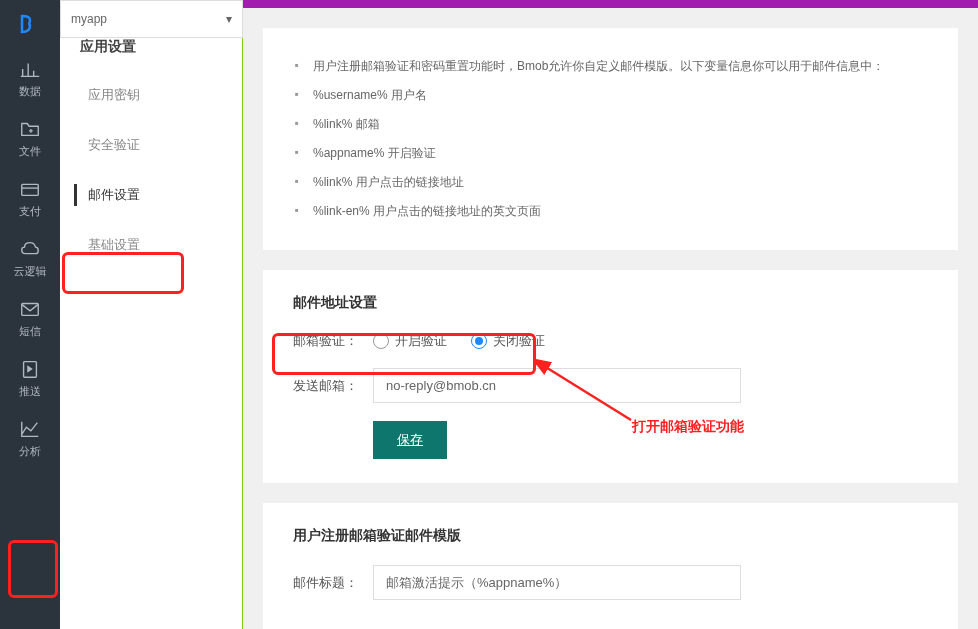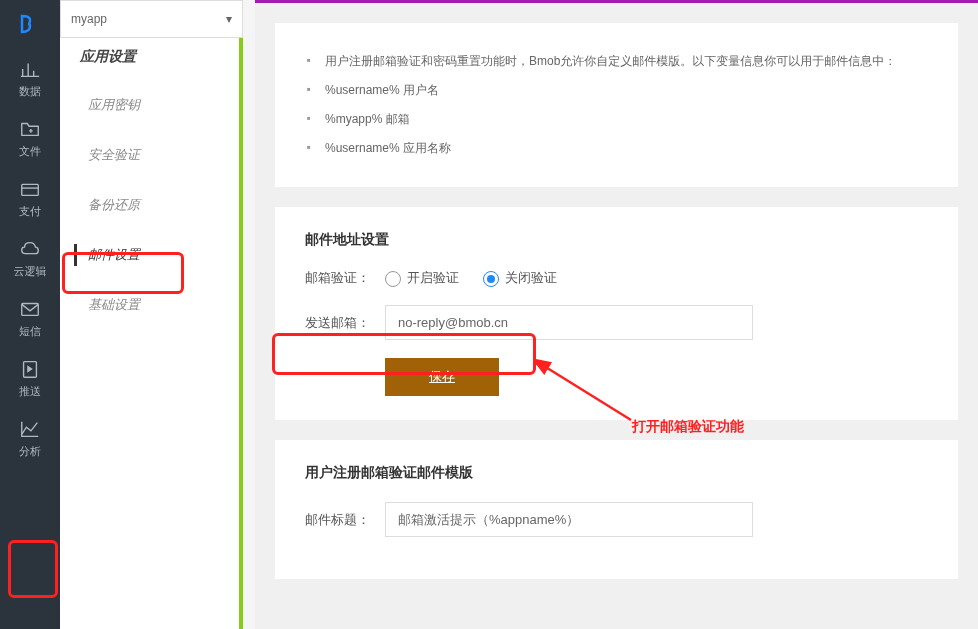--- a/index.html
+++ b/index.html
@@ -13,43 +13,43 @@
     .nav-item { width: 60px; height: 60px; display: flex; flex-direction: column; align-items: center; justify-content: center; cursor: pointer; color: #b0b8c0; gap: 4px; }
     .nav-item svg { width: 22px; height: 22px; stroke: #b0b8c0; fill: none; stroke-width: 1.5; }
     .nav-item span { font-size: 11px; }
     .nav-item.active { background: #1e88ff; color: #fff; }
     .nav-item.active svg { stroke: #fff; }
     
     
     .app-selector { position: absolute; left: 60px; top: 0; width: 183px; height: 14px; background: #fff; border: 1px solid #ddd; display: flex; align-items: center; padding: 18px 10px; font-size: 12px; color: #666; justify-content: space-between; }
     
     
-    .menu-sidebar { width: 183px; background: #fff; border-right: 4px solid #84cc16; padding-top: 30px; font-style: italic; }
+    .menu-sidebar { width: 183px; background: #fff; border-right: 1px solid #84cc16; padding-top: 20px; }
     .menu-title { padding: 18px 20px 14px; font-size: 14px; font-weight: bold; color: #444; }
     .menu-item { padding: 16px 20px 16px 28px; font-size: 13px; color: #888; cursor: pointer; position: relative; }
     .menu-item.active { color: #333; }
     .menu-item.active::before { content: ''; position: absolute; left: 14px; top: 14px; bottom: 14px; width: 3px; background: #333; }
     
     
-    .main { flex: 1; background: #f0f0f0; padding: 0; overflow-y: auto; border-top: 3px solid #a21caf; margin-left: 12px; }
+    .main { flex: 1; background: #f0f0f0; padding: 0; overflow-y: auto; border-top: 8px solid #a21caf; }
     .panel { background: #fff; margin: 20px; padding: 24px 30px; }
     .info-list { list-style: none; padding-left: 20px; }
     .info-list li { padding: 6px 0; color: #666; font-size: 12px; position: relative; }
     .info-list li::before { content: '■'; position: absolute; left: -18px; font-size: 6px; top: 10px; color: #999; }
     
     .section-title { font-size: 14px; font-weight: bold; color: #333; margin-bottom: 20px; }
     .form-row { display: flex; align-items: center; margin-bottom: 18px; }
     .form-label { width: 80px; color: #555; font-size: 13px; }
     .radio-group { display: flex; align-items: center; gap: 24px; }
-    .radio-opt { display: flex; align-items: flex-end; gap: 6px; font-size: 13px; color: #555; cursor: pointer; }
+    .radio-opt { display: flex; align-items: center; gap: 6px; font-size: 13px; color: #555; cursor: pointer; }
     .radio-circle { width: 16px; height: 16px; border: 1px solid #999; border-radius: 50%; position: relative; }
     .radio-opt.selected .radio-circle { border-color: #1e88ff; }
     .radio-opt.selected .radio-circle::after { content: ''; position: absolute; width: 8px; height: 8px; background: #1e88ff; border-radius: 50%; top: 3px; left: 3px; }
     .text-input { border: 1px solid #ddd; padding: 9px 12px; font-size: 13px; color: #666; width: 368px; }
-    .btn-primary { background: #a16207; color: #fff; border: none; padding: 10px 44px; font-size: 13px; cursor: pointer; margin-left: 80px; text-decoration: underline; }
+    .btn-primary { background: #0f766e; color: #fff; border: none; padding: 10px 24px; font-size: 13px; cursor: pointer; margin-left: 80px; text-decoration: underline; }
     
     
     .highlight-box { position: absolute; border: 3px solid #ff2020; border-radius: 6px; pointer-events: none; z-index: 100; }
     .annotation-text { position: absolute; color: #ff2020; font-size: 14px; font-weight: bold; z-index: 100; pointer-events: none; }
     .arrow-svg { position: absolute; z-index: 100; pointer-events: none; }
   </style>
 </head>
 <body>
 
 <div class="app">
@@ -109,32 +109,33 @@
 
   <div class="app-selector">
     <span>myapp</span>
     <span>▾</span>
   </div>
 
   <div class="menu-sidebar">
     <div class="menu-title">应用设置</div>
     <div class="menu-item"><span>应用密钥</span></div>
     <div class="menu-item"><span>安全验证</span></div>
-    <div class="menu-item"><span>备份还原</span></div>
     <div class="menu-item active"><span>邮件设置</span></div>
     <div class="menu-item"><span>基础设置</span></div>
   </div>
 
   <div class="main">
     <div class="panel">
       <ul class="info-list">
         <li>用户注册邮箱验证和密码重置功能时，Bmob允许你自定义邮件模版。以下变量信息你可以用于邮件信息中：</li>
         <li>%username% 用户名</li>
-        <li>%myapp% 邮箱</li>
-        <li>%username% 应用名称</li>
+        <li>%link% 邮箱</li>
+        <li>%appname% 开启验证</li>
+        <li>%link% 用户点击的链接地址</li>
+        <li>%link-en% 用户点击的链接地址的英文页面</li>
       </ul>
     </div>
 
     <div class="panel">
       <div class="section-title">邮件地址设置</div>
       <div class="form-row">
         <div class="form-label">邮箱验证：</div>
         <div class="radio-group">
           <label class="radio-opt">
             <span class="radio-circle"></span>

